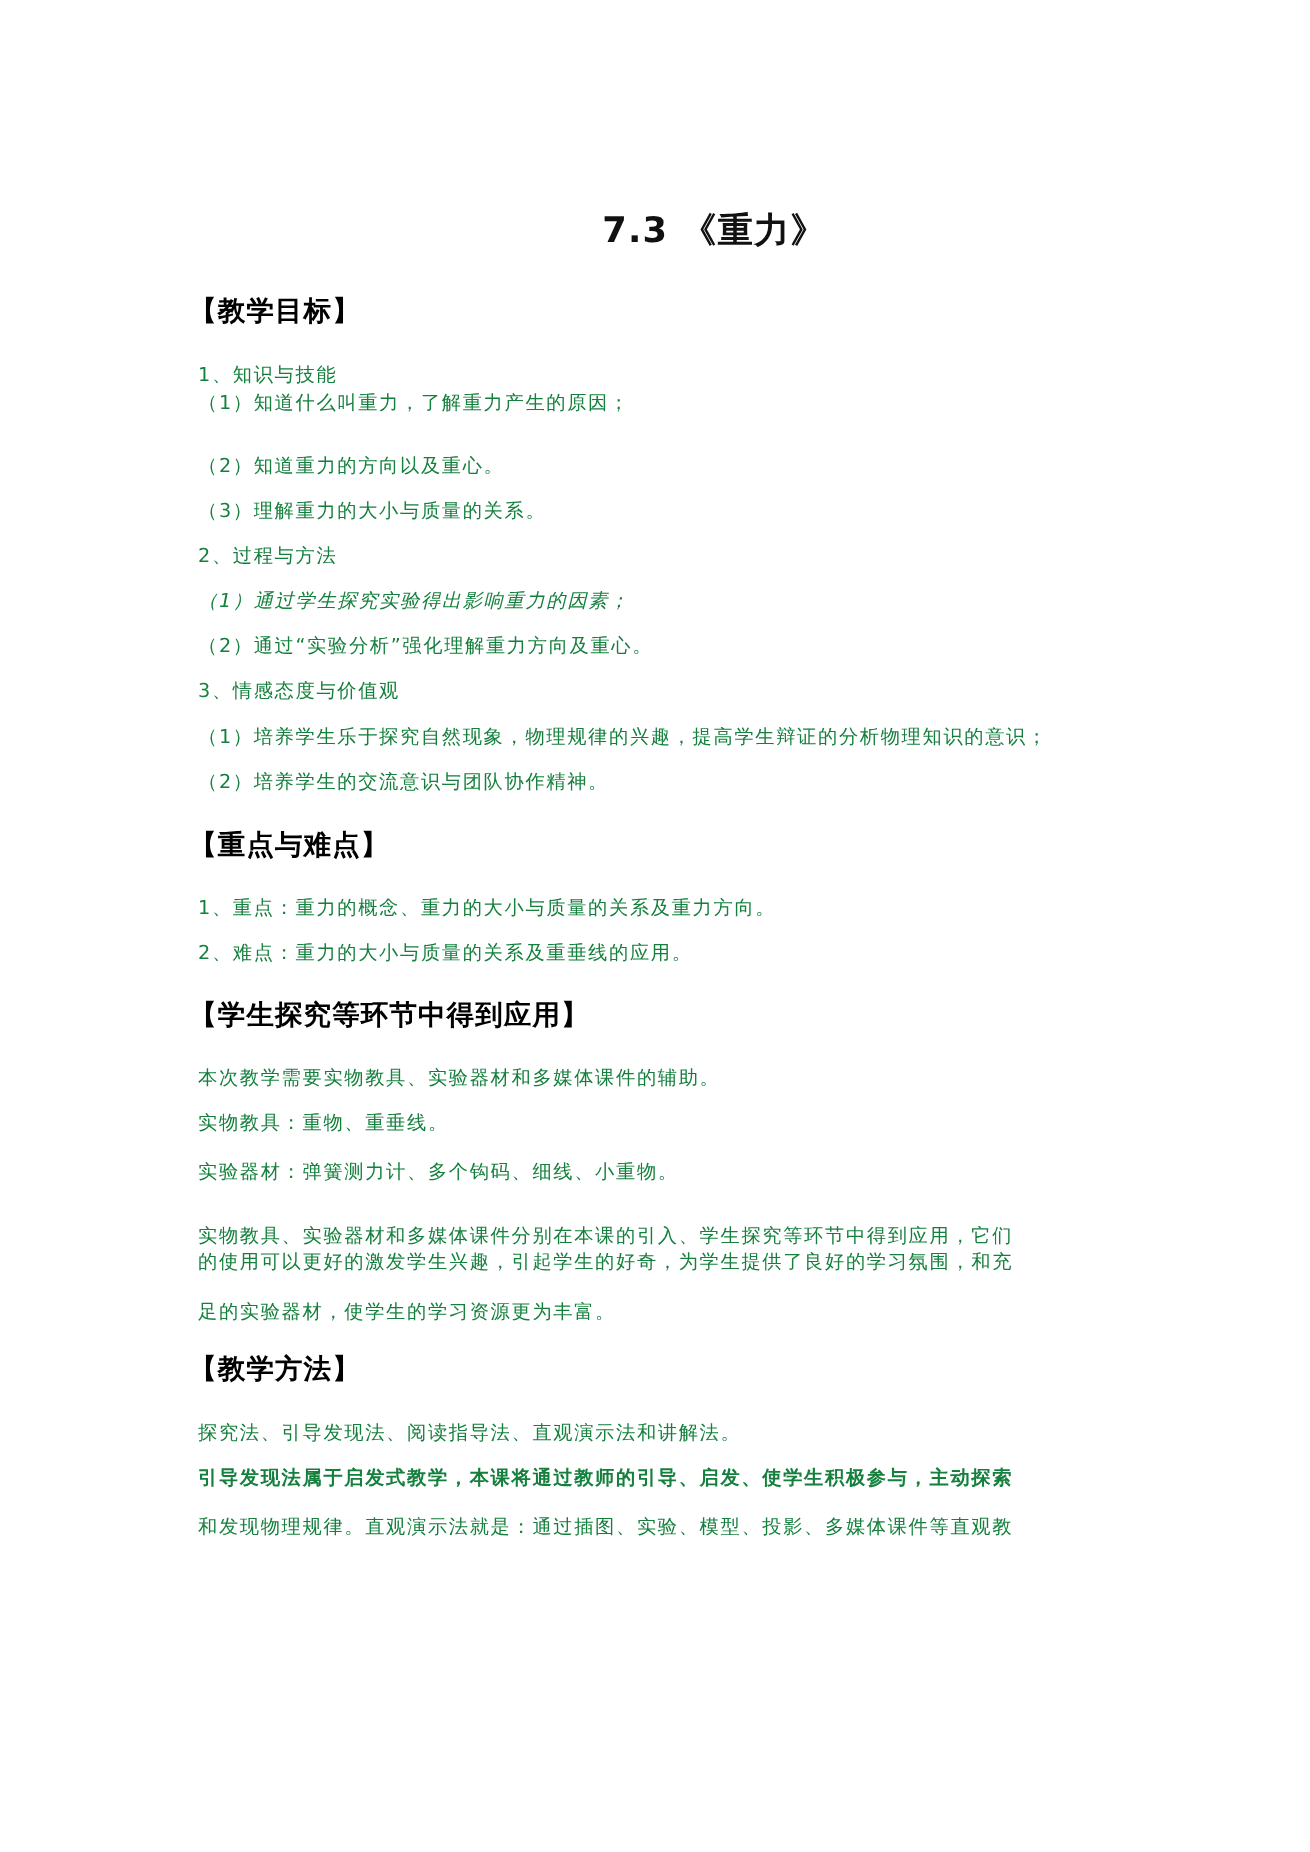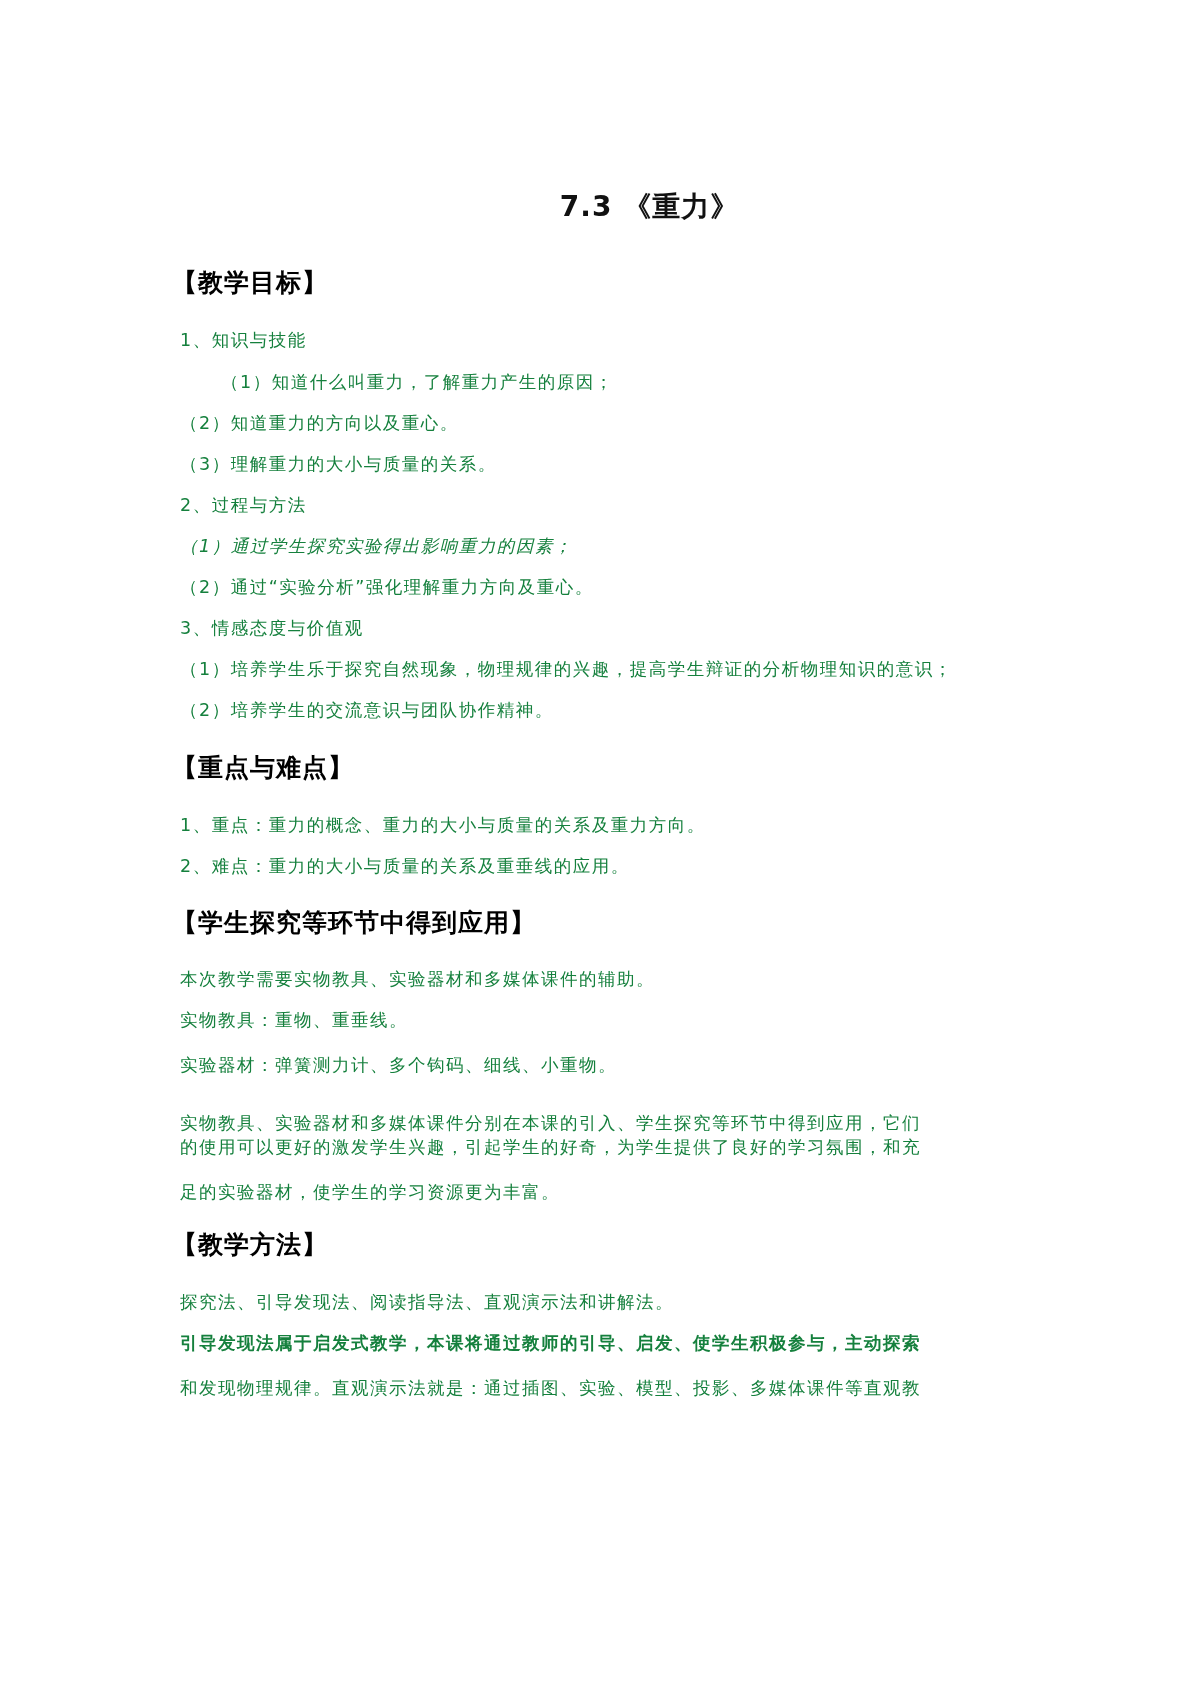--- a/index.html
+++ b/index.html
@@ -20,21 +20,21 @@
       left: 0; top: 0;
       width: 1191px;
       height: 1684px;
     }
     .title {
       position: absolute;
       left: 0;
       width: 1191px;
       top: 200px;
       text-align: center;
-      font-size: 28px;
+      font-size: 32px;
       font-weight: bold;
       letter-spacing: 1px;
       color: #111;
       padding-left: 108px;
       box-sizing: border-box;
     }
     .h {
       position: absolute;
       left: 172px;
       font-size: 25px;
@@ -56,21 +56,21 @@
   </style>
 </head>
 <body>
 
 <div class="page">
 
   <div class="title" style="top:188px;">7.3 《重力》</div>
 
   <div class="h" style="top:266px;">【教学目标】</div>
   <div class="line" style="top:328px;">1、知识与技能</div>
-  <div class="line sub" style="top:370px;margin-left:41px;">（1）知道什么叫重力，了解重力产生的原因；</div>
+  <div class="line sub" style="top:354px;">（1）知道什么叫重力，了解重力产生的原因；</div>
   <div class="line sub" style="top:411px;">（2）知道重力的方向以及重心。</div>
   <div class="line sub" style="top:452px;">（3）理解重力的大小与质量的关系。</div>
   <div class="line" style="top:493px;">2、过程与方法</div>
   <div class="line sub" style="top:534px;font-style:italic;">（1）通过学生探究实验得出影响重力的因素；</div>
   <div class="line sub" style="top:575px;">（2）通过“实验分析”强化理解重力方向及重心。</div>
   <div class="line" style="top:616px;">3、情感态度与价值观</div>
   <div class="line sub" style="top:657px;">（1）培养学生乐于探究自然现象，物理规律的兴趣，提高学生辩证的分析物理知识的意识；</div>
   <div class="line sub" style="top:698px;">（2）培养学生的交流意识与团队协作精神。</div>
 
   <div class="h" style="top:751px;">【重点与难点】</div>

